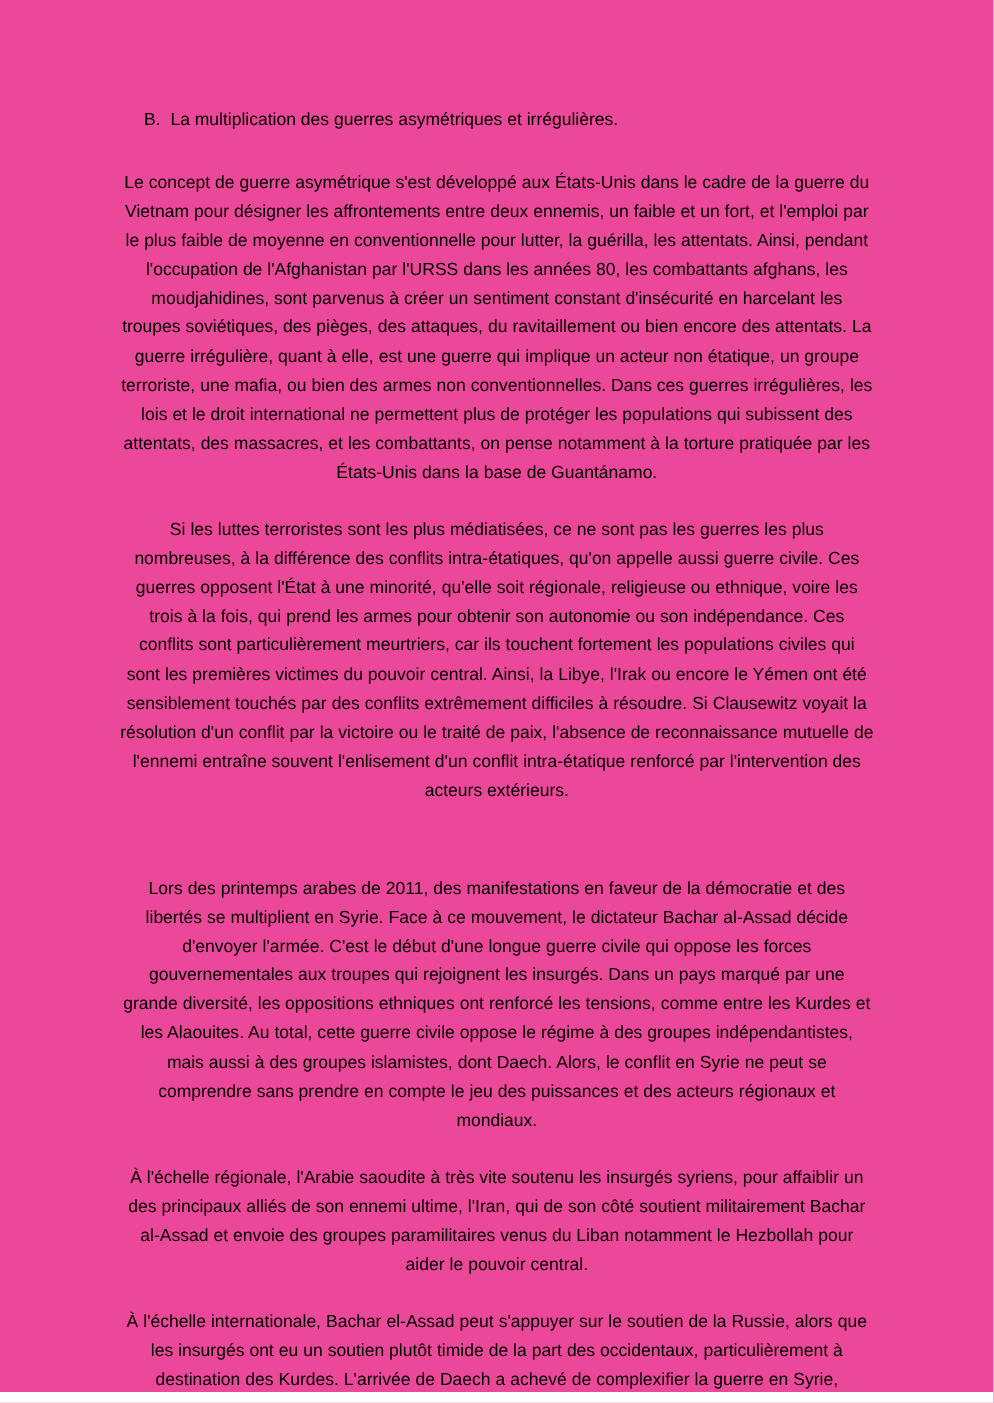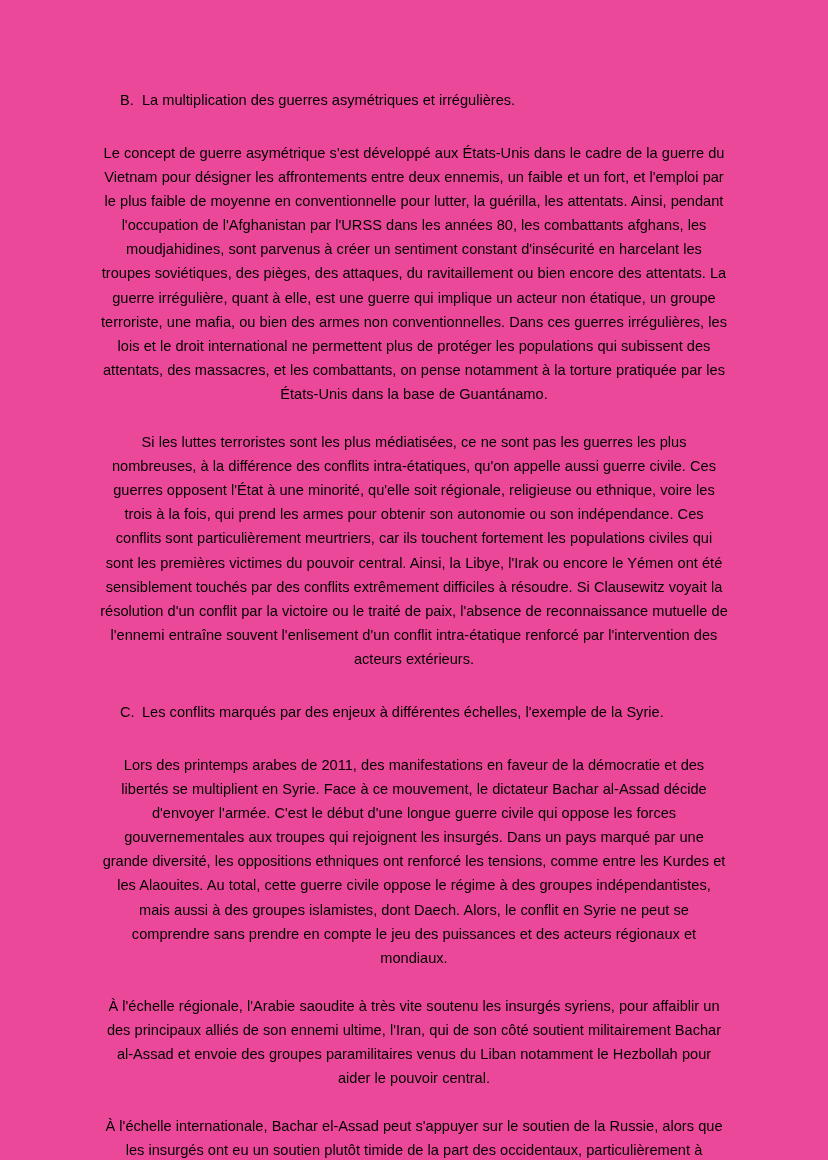--- a/index.html
+++ b/index.html
@@ -66,23 +66,20 @@
     <div class="gap-after-heading"></div>
 
     <p class="para">Le concept de guerre asymétrique s'est développé aux États-Unis dans le cadre de la guerre du Vietnam pour désigner les affrontements entre deux ennemis, un faible et un fort, et l'emploi par le plus faible de moyenne en conventionnelle pour lutter, la guérilla, les attentats. Ainsi, pendant l'occupation de l'Afghanistan par l'URSS dans les années 80, les combattants afghans, les moudjahidines, sont parvenus à créer un sentiment constant d'insécurité en harcelant les troupes soviétiques, des pièges, des attaques, du ravitaillement ou bien encore des attentats. La guerre irrégulière, quant à elle, est une guerre qui implique un acteur non étatique, un groupe terroriste, une mafia, ou bien des armes non conventionnelles. Dans ces guerres irrégulières, les lois et le droit international ne permettent plus de protéger les populations qui subissent des attentats, des massacres, et les combattants, on pense notamment à la torture pratiquée par les États-Unis dans la base de Guantánamo.</p>
 
     <div class="gap-para"></div>
 
     <p class="para">Si les luttes terroristes sont les plus médiatisées, ce ne sont pas les guerres les plus nombreuses, à la différence des conflits intra-étatiques, qu'on appelle aussi guerre civile. Ces guerres opposent l'État à une minorité, qu'elle soit régionale, religieuse ou ethnique, voire les trois à la fois, qui prend les armes pour obtenir son autonomie ou son indépendance. Ces conflits sont particulièrement meurtriers, car ils touchent fortement les populations civiles qui sont les premières victimes du pouvoir central. Ainsi, la Libye, l'Irak ou encore le Yémen ont été sensiblement touchés par des conflits extrêmement difficiles à résoudre. Si Clausewitz voyait la résolution d'un conflit par la victoire ou le traité de paix, l'absence de reconnaissance mutuelle de l'ennemi entraîne souvent l'enlisement d'un conflit intra-étatique renforcé par l'intervention des acteurs extérieurs.</p>
 
     <div class="gap-before-heading"></div>
 
-    <div class="heading">
-      <span class="letter">C.</span><span>Les conflits marqués par des enjeux à différentes échelles, l'exemple de la Syrie.</span>
-    </div>
 
     <div class="gap-after-heading"></div>
 
     <p class="para">Lors des printemps arabes de 2011, des manifestations en faveur de la démocratie et des libertés se multiplient en Syrie. Face à ce mouvement, le dictateur Bachar al-Assad décide d'envoyer l'armée. C'est le début d'une longue guerre civile qui oppose les forces gouvernementales aux troupes qui rejoignent les insurgés. Dans un pays marqué par une grande diversité, les oppositions ethniques ont renforcé les tensions, comme entre les Kurdes et les Alaouites. Au total, cette guerre civile oppose le régime à des groupes indépendantistes, mais aussi à des groupes islamistes, dont Daech. Alors, le conflit en Syrie ne peut se comprendre sans prendre en compte le jeu des puissances et des acteurs régionaux et mondiaux.</p>
 
     <div class="gap-para"></div>
 
     <p class="para">À l'échelle régionale, l'Arabie saoudite à très vite soutenu les insurgés syriens, pour affaiblir un des principaux alliés de son ennemi ultime, l'Iran, qui de son côté soutient militairement Bachar al-Assad et envoie des groupes paramilitaires venus du Liban notamment le Hezbollah pour aider le pouvoir central.</p>
 
     <div class="gap-para"></div>

